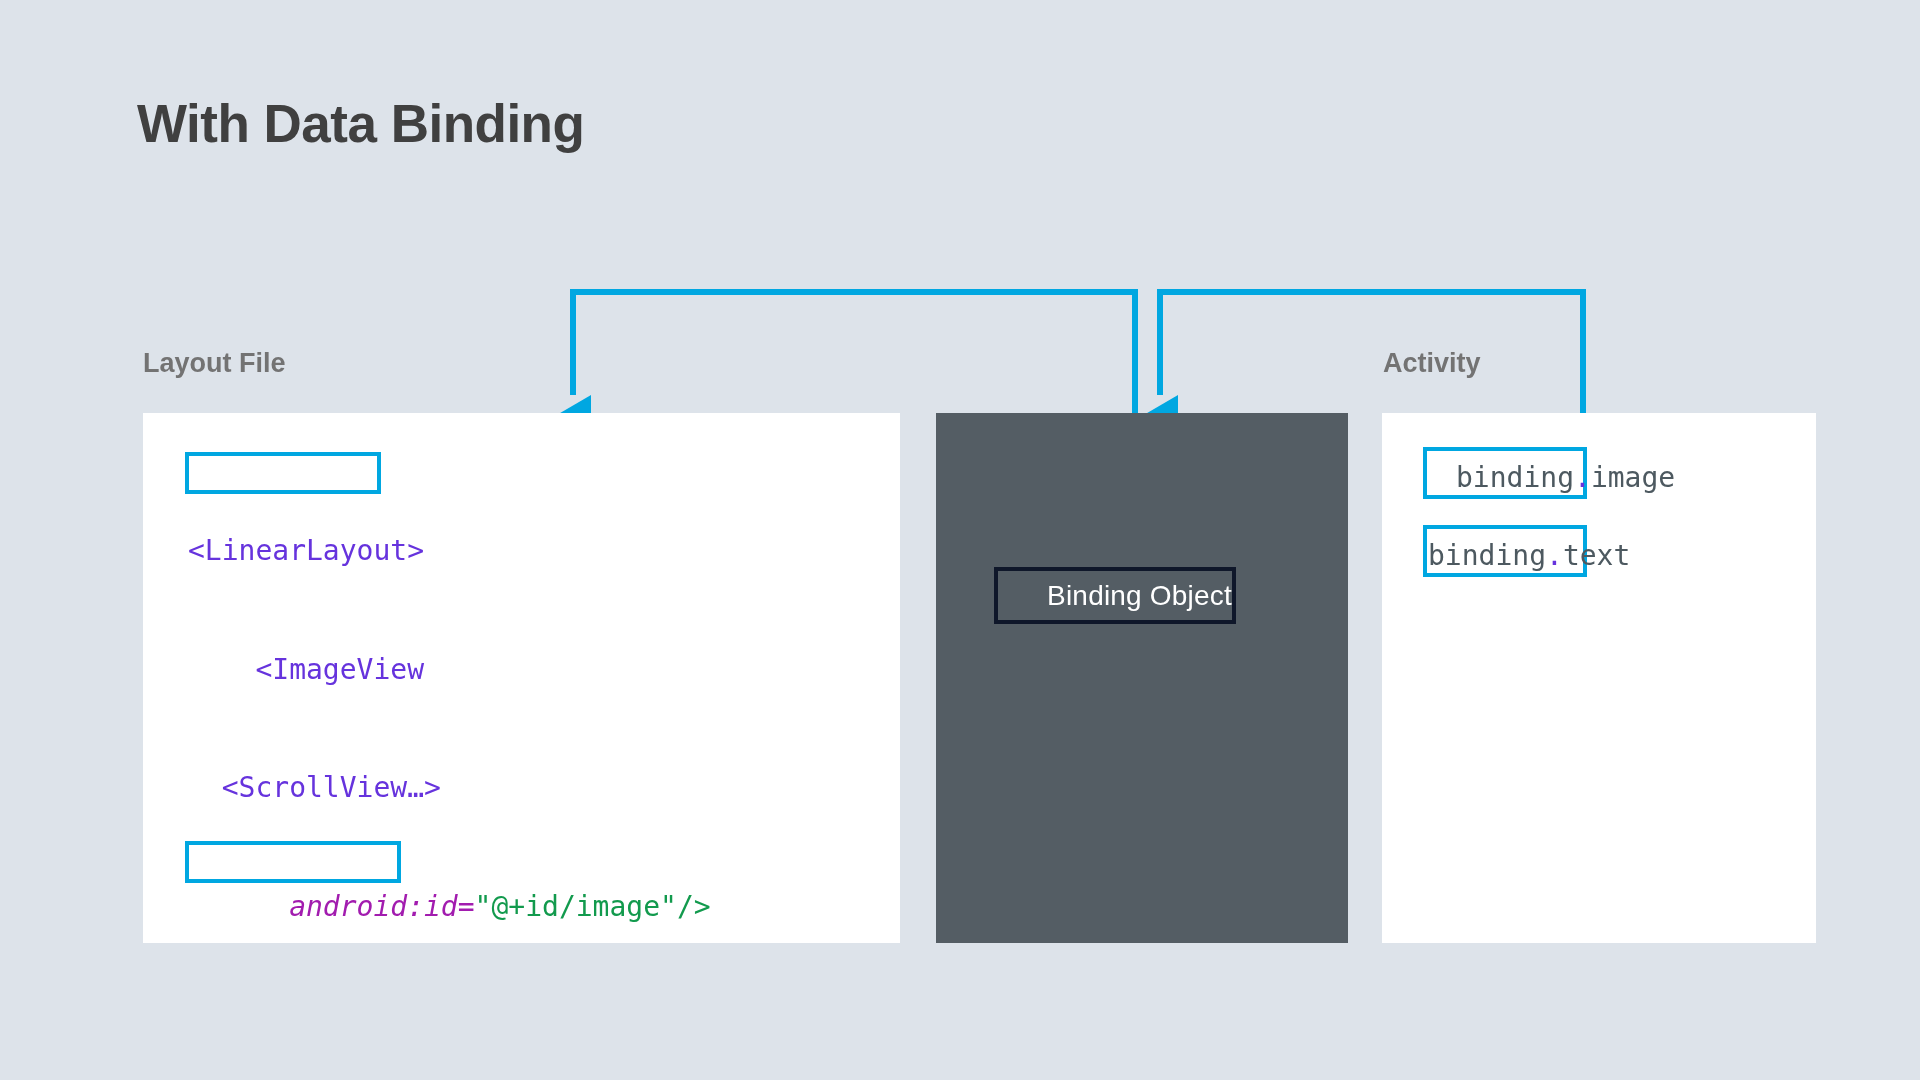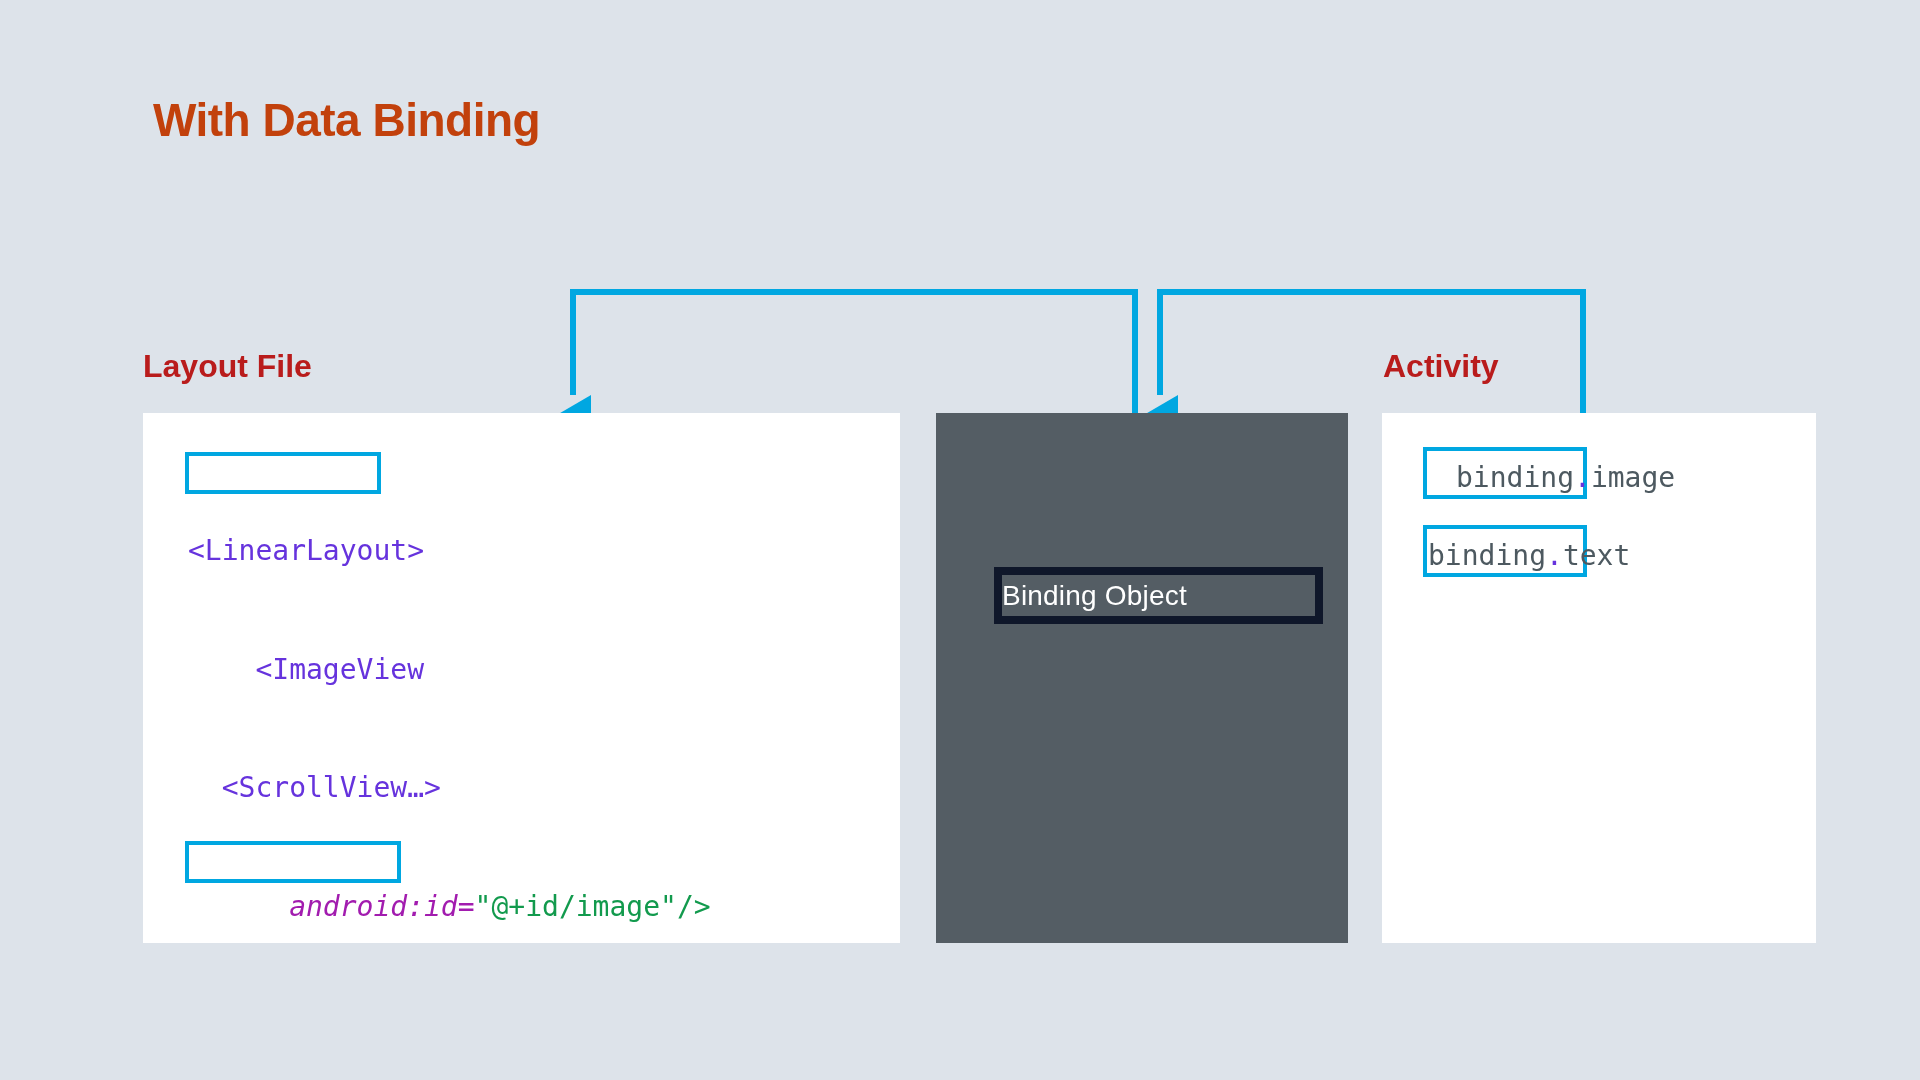--- a/index.html
+++ b/index.html
@@ -19,36 +19,36 @@
   .stage {
     position: absolute;
     left: 0; top: 0;
     width: 1920px;
     height: 1080px;
   }
 
   
   .page-title {
     position: absolute;
-    left: 153px;
+    left: 137px;
     top: 96px;
-    font-size: 46px;
+    font-size: 53px;
     font-weight: bold;
-    color: #c2410c;
+    color: #404040;
     letter-spacing: -0.5px;
     white-space: nowrap;
     line-height: 1.05;
   }
 
   
   .section-label {
     position: absolute;
-    font-size: 32px;
+    font-size: 27px;
     font-weight: bold;
-    color: #b91c1c;
+    color: #737373;
     white-space: nowrap;
   }
   #label-layout-file { left: 143px; top: 348px; }
   #label-activity    { left: 1383px; top: 348px; }
 
   
   .panel {
     position: absolute;
     box-sizing: border-box;
   }
@@ -99,27 +99,27 @@
     pointer-events: none;
   }
   #hl-layout-open  { left: 185px; top: 452px;  width: 196px; height: 42px; }
   #hl-layout-close { left: 185px; top: 841px;  width: 216px; height: 42px; }
 
   
   #binding-object-chip {
     position: absolute;
     left: 994px;
     top: 567px;
-    width: 329px;
+    width: 242px;
     height: 57px;
-    border: 8px solid #0f172a;
+    border: 4px solid #0f172a;
     box-sizing: border-box;
     display: flex;
     align-items: center;
-    justify-content: flex-start;
+    justify-content: flex-end;
     color: #ffffff;
     font-size: 28px;
     font-family: "Liberation Sans", sans-serif;
     letter-spacing: 0.2px;
   }
 
   
   .activity-ref {
     position: absolute;
     font-family: "DejaVu Sans Mono", monospace;

